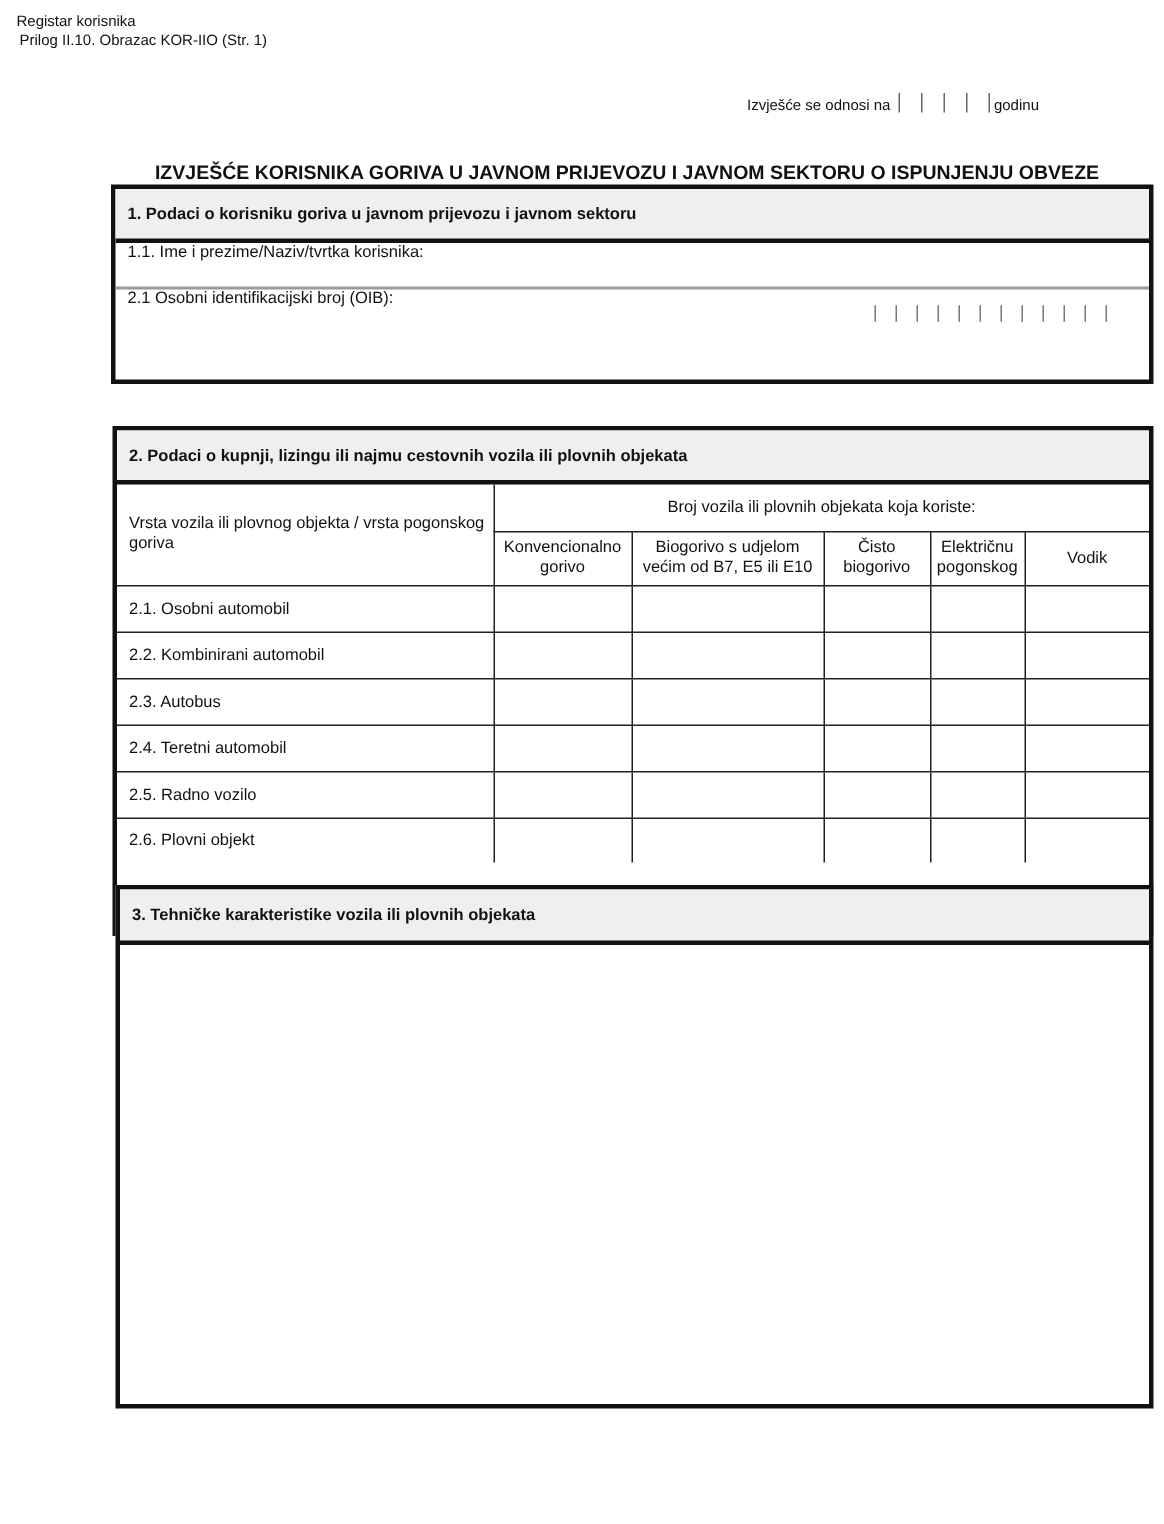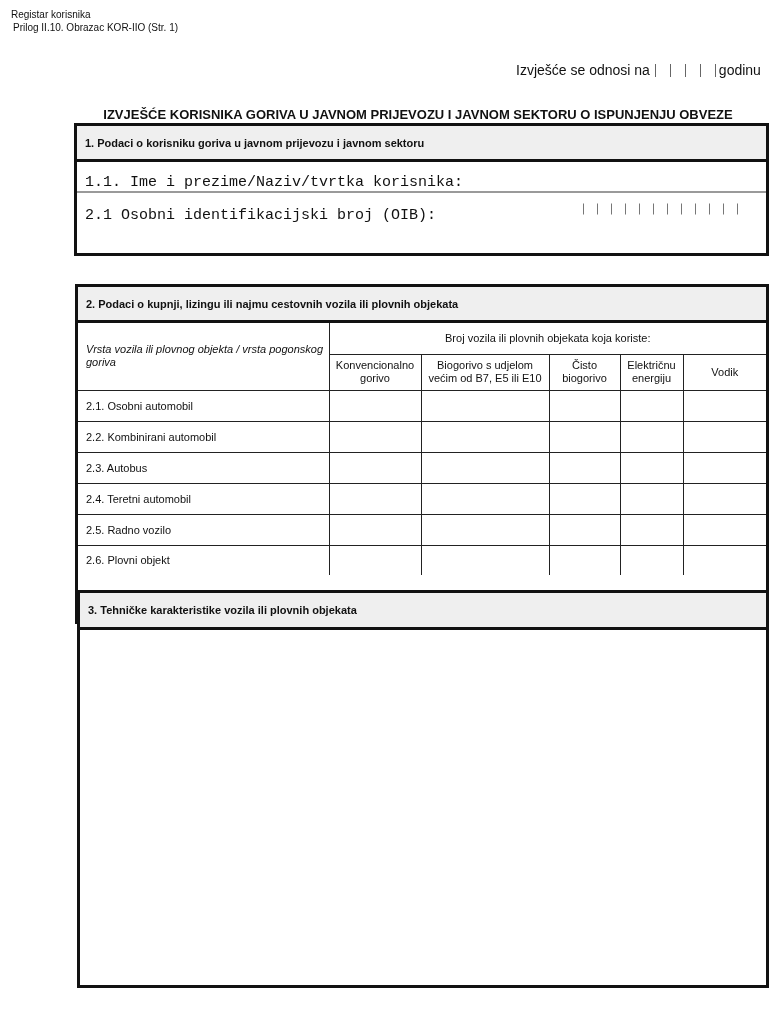--- a/index.html
+++ b/index.html
@@ -2,50 +2,50 @@
 <html><head>
 <meta charset="utf-8">
 <style>
   html, body { margin: 0; padding: 0; background: #ffffff; }
   body { width: 776px; height: 1016px; position: relative; overflow: hidden;
          font-family: "Liberation Sans", sans-serif; color: #111; }
   .abs { position: absolute; }
   .hdr-small { font-size: 10px; line-height: 12px; }
   #hdr1 { left: 11px; top: 9px; }
   #hdr2 { left: 13px; top: 22px; }
-  #year-line { left: 516px; top: 62px; font-size: 14px; white-space: nowrap; }
+  #year-line { left: 498px; top: 62px; font-size: 10px; white-space: nowrap; }
   #year-line .tick { display: inline-block; width: 1px; height: 13px; background: #666; margin: 0 7px; vertical-align: -2px; }
   #year-line .tick.first { margin-left: 5px; }
   #year-line .tick.last { margin-right: 3px; }
   #main-title { left: 0; width: 836px; top: 107px; text-align: center; font-size: 13px; font-weight: bold; letter-spacing: 0px; }
 
   .box { position: absolute; border: 3px solid #111; box-sizing: border-box; background: #fff; }
   .box-hdr { background: #efefef; border-bottom: 3px solid #111; font-weight: bold; font-size: 11px; padding-left: 8px; box-sizing: border-box; display: flex; align-items: center; }
-  .row { border-bottom: 2px solid #9a9a9a; font-size: 15px; padding-left: 8px; box-sizing: border-box; display: flex; align-items: flex-end; position: relative; font-family: Liberation Mono, monospace; }
+  .row { border-bottom: 2px solid #9a9a9a; font-size: 11px; padding-left: 8px; box-sizing: border-box; display: flex; align-items: flex-start; position: relative; }
   .row:last-child { border-bottom: none; }
   .ticks { position: absolute; right: 28px; top: 50%; transform: translateY(-50%); display: flex; gap: 13px; }
   .ticks span { display: block; width: 1px; height: 11px; background: #777; }
 
   #sec1 { left: 74px; top: 123px; width: 695px; height: 133px; }
   #sec1 .box-hdr { height: 36px; }
   #sec1 .row { height: 31px; }
 
   #sec2 { left: 75px; top: 284px; width: 694px; height: 340px; }
   #sec2 .box-hdr { height: 36px; }
   table.grid { border-collapse: collapse; width: 100%; table-layout: fixed; font-size: 11px; }
   table.grid td { border: 1px solid #222; box-sizing: border-box; padding: 0; }
   table.grid tr td:first-child { border-left: none; }
   table.grid tr td:last-child { border-right: none; }
   table.grid tr:first-child td { border-top: none; }
   table.grid tr:last-child td { border-bottom: none; }
   .th-center { text-align: center; vertical-align: middle; line-height: 13px; }
-  .th-left { padding-left: 8px !important; vertical-align: middle; line-height: 13px; font-style: italic; }
+  .th-left { padding-left: 8px !important; vertical-align: middle; line-height: 13px; }
   .rowlabel { padding-left: 8px !important; }
 
-  #sec3 { left: 77px; top: 590px; width: 692px; height: 398px; }
+  #sec3 { left: 77px; top: 590px; width: 692px; height: 349px; }
   #sec3 .box-hdr { height: 37px; }
 </style>
 </head>
 <body>
 
 <div id="hdr1" class="abs hdr-small">Registar korisnika</div>
 <div id="hdr2" class="abs hdr-small">Prilog II.10. Obrazac KOR-IIO (Str. 1)</div>
 
 <div id="year-line" class="abs">
   <span>Izvješće se odnosi na</span><span class="tick first"></span><span class="tick"></span><span class="tick"></span><span class="tick"></span><span class="tick last"></span><span>godinu</span>
@@ -90,21 +90,21 @@
     </colgroup>
     <tbody>
         <tr style="height:31px">
       <td rowspan="2" class="th-left">Vrsta vozila ili plovnog objekta / vrsta pogonskog goriva</td>
       <td colspan="5" class="th-center">Broj vozila ili plovnih objekata koja koriste:</td>
     </tr>
     <tr style="height:36px">
       <td class="th-center">Konvencionalno gorivo</td>
       <td class="th-center">Biogorivo s udjelom većim od B7, E5 ili E10</td>
       <td class="th-center">Čisto biogorivo</td>
-      <td class="th-center">Električnu energiju</td>
+      <td class="th-center">Električnu pogonskog</td>
       <td class="th-center">Vodik</td>
     </tr>
     <tr style="height:31px">
       <td class="rowlabel">2.1. Osobni automobil</td>
       <td></td>
       <td></td>
       <td></td>
       <td></td>
       <td></td>
     </tr>

